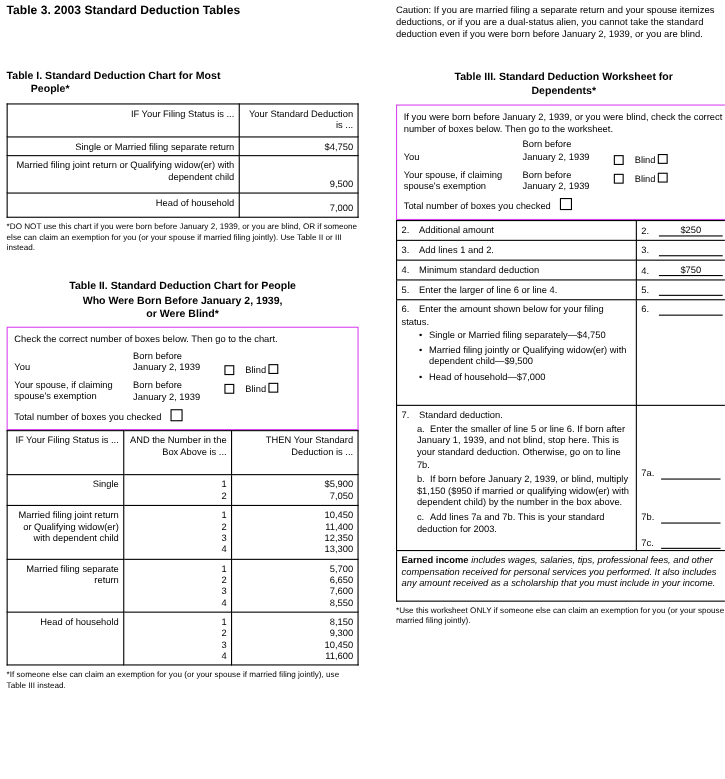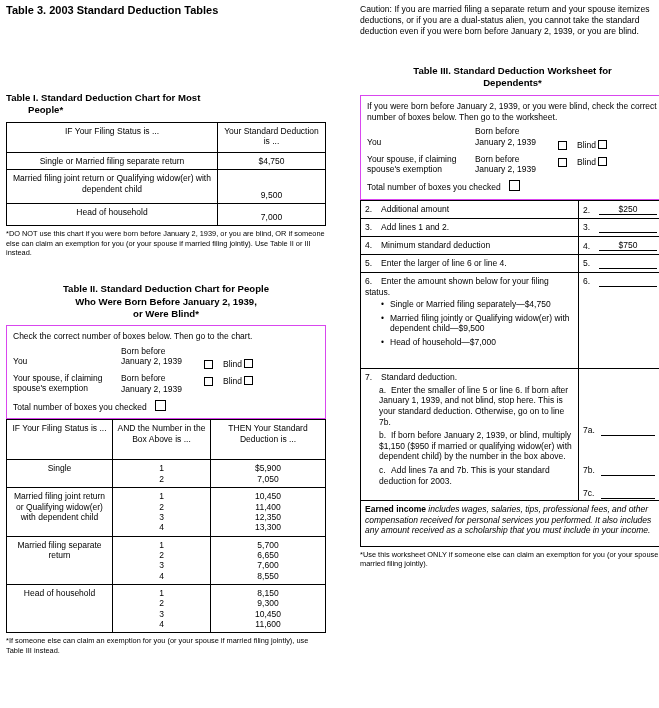--- a/index.html
+++ b/index.html
@@ -31,21 +31,21 @@
     border-collapse: collapse;
     width: 100%;
     border: 1px solid #000;
   }
   table.box td, table.box th {
     border: 1px solid #000;
     padding: 3px 4px;
     vertical-align: top;
     font-size: 8.5px;
     font-weight: normal;
-    text-align: center;
+    text-align: right;
     line-height: 1.22;
   }
   .hdr { font-weight: normal; }
   .num { text-align: left; }
   .ctr { text-align: center; }
 
   .footnote { font-size: 7.4px; line-height: 1.25; margin: 3px 0 0 0; }
 
   
   .panel { border: 1px solid #d946ef; padding: 5px 6px; }
@@ -95,21 +95,21 @@
 </style>
 </head>
 <body>
 
 <div class="page">
 
   <div class="col-left">
 
     <div class="doc-title">Table 3. 2003 Standard Deduction Tables</div>
 
-    <div class="sec" style="margin-top:76px;">
+    <div class="sec" style="margin-top:48px;">
       <div class="tbl-title">
         <span>Table I. Standard Deduction Chart for Most</span>
         <span class="ind">People*</span>
       </div>
 
       <table class="box">
         <tbody>
             <tr>
           <td class="hdr" style="height:30px;">IF Your Filing Status is ...</td>
           <td class="hdr" style="width:108px;">Your Standard Deduction is ...</td>

